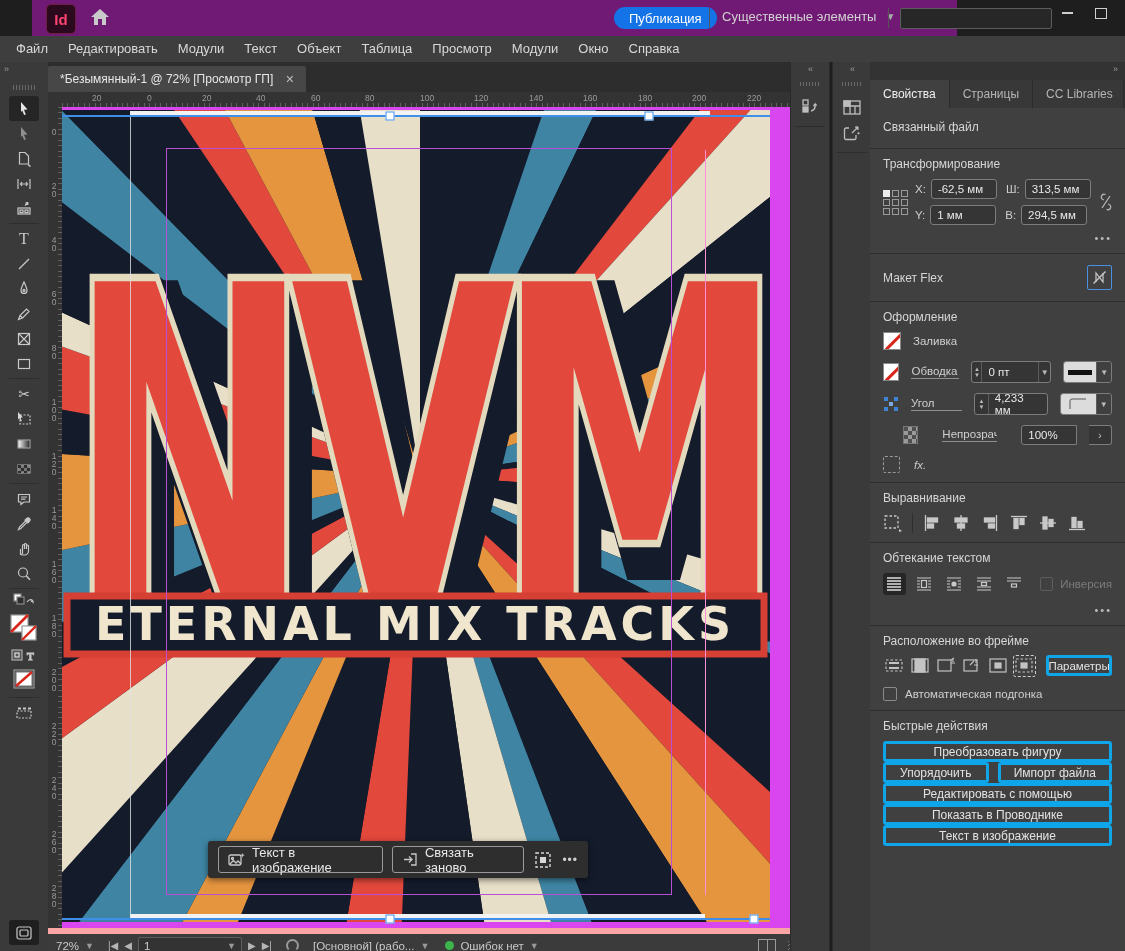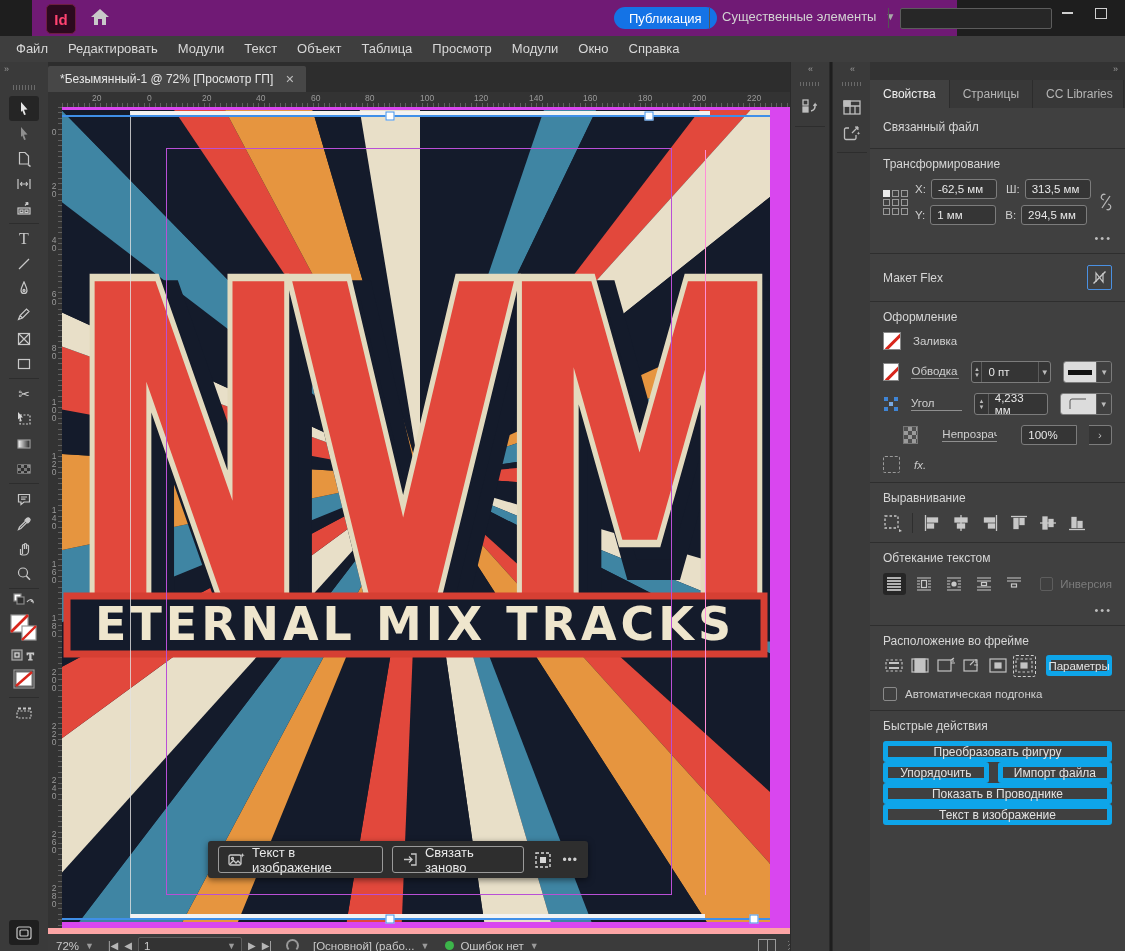--- a/index.html
+++ b/index.html
@@ -156,21 +156,21 @@
   .dd-swatch .well{width:36px;background:#dcdcdc;display:flex;align-items:center;justify-content:center;}
   .dd-swatch .chev{width:15px;background:#404040;display:flex;align-items:center;
     justify-content:center;color:#bbb;font-size:8px;border-left:1px solid #5c5c5c;}
   .dots3{color:#bdbdbd;font-size:11px;letter-spacing:2px;text-align:right;}
   .icon20{width:20px;height:20px;display:flex;align-items:center;justify-content:center;}
   .icon20 svg{stroke:#c8c8c8;fill:none;stroke-width:1.3;}
   .wrapbtn{width:25px;height:22px;border-radius:3px;display:flex;align-items:center;justify-content:center;}
   .wrapbtn.active{background:#262626;}
   .checkbox{width:12px;height:12px;border:1px solid #8a8a8a;border-radius:2px;background:transparent;}
   .checkbox.disabled{border-color:#5d5d5d;}
-  .qbtn{border:5px solid #0ea5e9;border-radius:3px;height:21px;display:flex;align-items:center;
+  .qbtn{border:3px solid #0ea5e9;border-radius:3px;height:21px;display:flex;align-items:center;
     justify-content:center;color:#e2e2e2;font-size:12px;background:transparent;}
   #flex-icon{width:23px;height:23px;border:1px solid #4a90e2;border-radius:2px;
     display:flex;align-items:center;justify-content:center;}
   .refgrid{display:grid;grid-template-columns:repeat(3,7px);grid-auto-rows:7px;gap:2px;}
   .refgrid span{border:1px solid #9a9a9a;}
   .refgrid span.sel{background:#ececec;border-color:#ececec;}
   .checker{width:16px;height:16px;background:
     repeating-conic-gradient(#9a9a9a 0 25%,#4f4f4f 0 50%) 0 0/8px 8px;border:1px solid #777;}
   .dashsq{width:15px;height:15px;border:1px dashed #9a9a9a;border-radius:2px;}
   .fitbtn{width:24px;height:20px;display:flex;align-items:center;justify-content:center;border-radius:2px;}
@@ -834,18 +834,19 @@
     </div>
 
     <div class="sect" style="border-bottom:none;">
       <div class="sect-title">Быстрые действия</div>
       <div style="display:flex;flex-direction:column;margin-top:8px;">
         <button class="qbtn">Преобразовать фигуру</button>
         <div class="rowf" style="gap:9px;">
           <button class="qbtn" style="flex:1;">Упорядочить</button>
           <button class="qbtn" style="flex:1.1;">Импорт файла</button>
         </div>
+        <button class="qbtn">Редактировать с помощью</button>
         <button class="qbtn">Показать в Проводнике</button>
         <button class="qbtn">Текст в изображение</button>
       </div>
     </div>
   </div>
 </div>
 
 </body></html>

